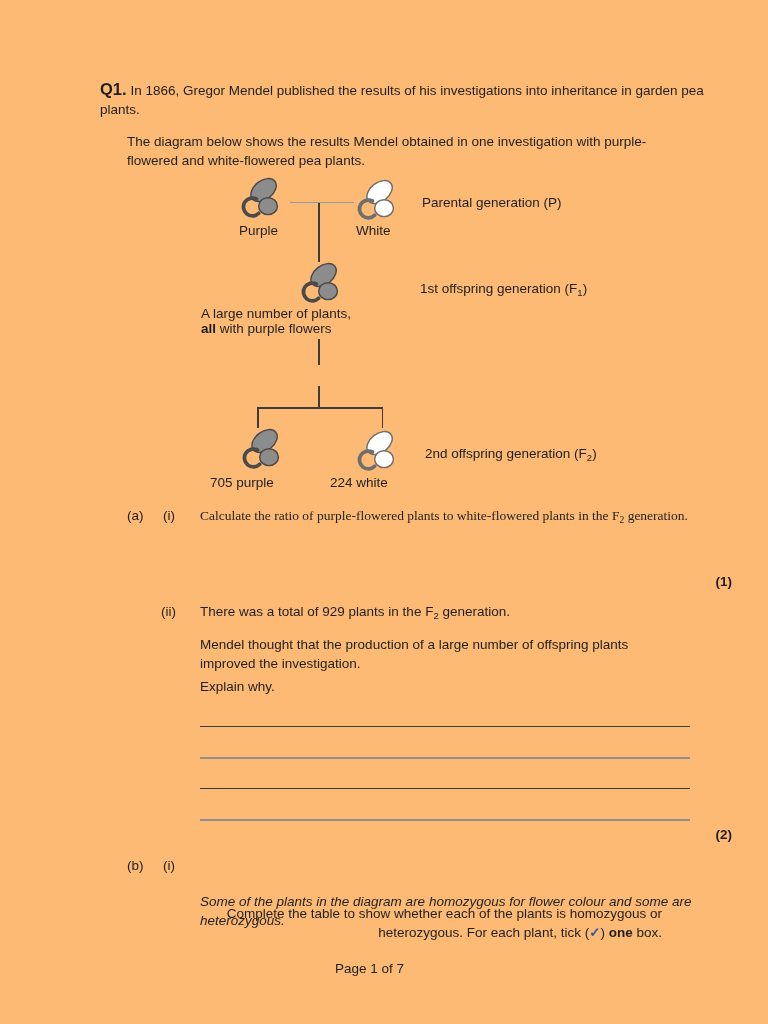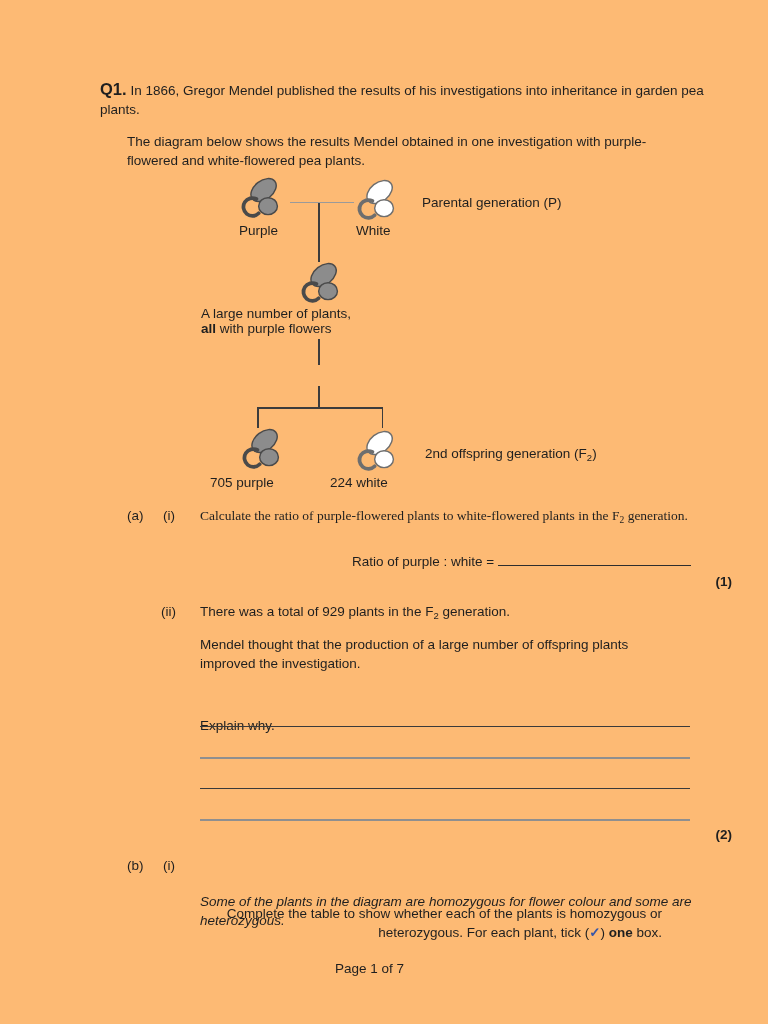--- a/index.html
+++ b/index.html
@@ -60,20 +60,23 @@
   <div class="abs" style="left:239px; top:221px;">Purple</div>
   <div class="abs" style="left:356px; top:221px;">White</div>
   <div class="abs" style="left:422px; top:193px;">Parental generation (P)</div>
 
   <svg class="abs flower-purple" style="left:295px; top:261px;" width="50" height="46" viewBox="0 0 56 50">
     <ellipse class="petal" cx="32" cy="15" rx="16" ry="10.5" transform="rotate(-38 32 15)"></ellipse>
     <ellipse class="petal" cx="37" cy="33" rx="10.5" ry="9.5"></ellipse>
     <path class="hook" d="M24 25 A10 10 0 1 0 26.5 41"></path>
   </svg>
 
+  <div class="abs" style="left:420px; top:279px;">
+    <span>1st offspring generation (F</span><sub class="gen">1</sub><span>)</span>
+  </div>
 
   <div class="abs center" style="left:201px; top:306px; width:236px; line-height:15px;">A large number of plants,</div>
   <div class="abs center" style="left:201px; top:321px; width:236px; line-height:15px;">
     <span class="bold">all</span><span> with purple flowers</span>
   </div>
 
   <div class="vline" style="left:318px; top:339px; height:26px;"></div>
 
 
   <div class="vline" style="left:318px; top:386px; height:22px;"></div>
@@ -98,31 +101,28 @@
 
   <div class="abs center" style="left:210px; top:473px; width:96px;">705 purple</div>
   <div class="abs center" style="left:330px; top:473px; width:92px;">224 white</div>
 
   <div class="abs" style="left:127px; top:506px;">(a)</div>
   <div class="abs" style="left:163px; top:506px;">(i)</div>
   <div class="abs" style="left:200px; top:506px; width:507px;font-family:Liberation Serif, serif;">
     <span>Calculate the ratio of purple-flowered plants to white-flowered plants in the F</span><sub class="gen">2</sub><span> generation.</span>
   </div>
 
-  <div class="abs" style="left:352px; top:552px;">
-    <span>Ratio of purple : white =</span><span class="blank"></span>
-  </div>
   <div class="abs marks" style="left:700px; top:572px;">(1)</div>
 
   <div class="abs" style="left:161px; top:602px;">(ii)</div>
   <div class="abs" style="left:200px; top:602px; width:507px;">
     <span>There was a total of 929 plants in the F</span><sub class="gen">2</sub><span> generation.</span>
   </div>
   <div class="abs" style="left:200px; top:635px; width:480px;">Mendel thought that the production of a large number of offspring plants improved the investigation.</div>
-  <div class="abs" style="left:200px; top:716px;text-align:right;">Explain why.</div>
+  <div class="abs" style="left:200px; top:677px;text-align:right;">Explain why.</div>
 
   <div class="answer-line" style="left:200px; top:726px; width:490px;"></div>
   <div class="answer-line alt" style="left:200px; top:757px; width:490px;"></div>
   <div class="answer-line" style="left:200px; top:788px; width:490px;"></div>
   <div class="answer-line alt" style="left:200px; top:819px; width:490px;"></div>
 
   <div class="abs marks" style="left:700px; top:825px;">(2)</div>
 
   <div class="abs" style="left:127px; top:856px;">(b)</div>
   <div class="abs" style="left:163px; top:856px;">(i)</div>

